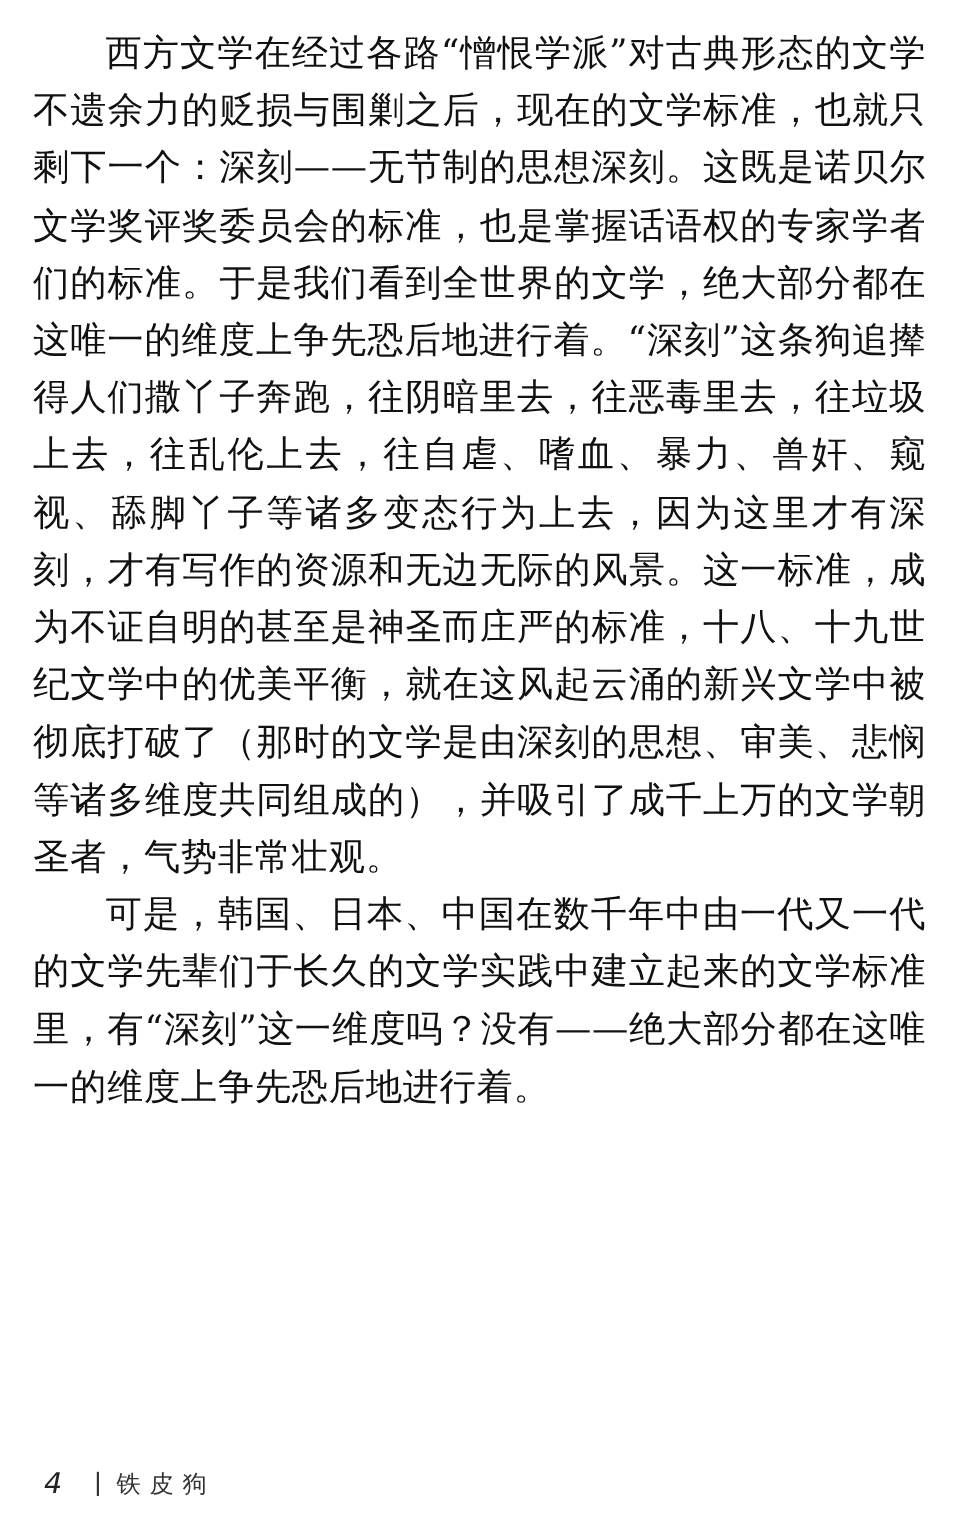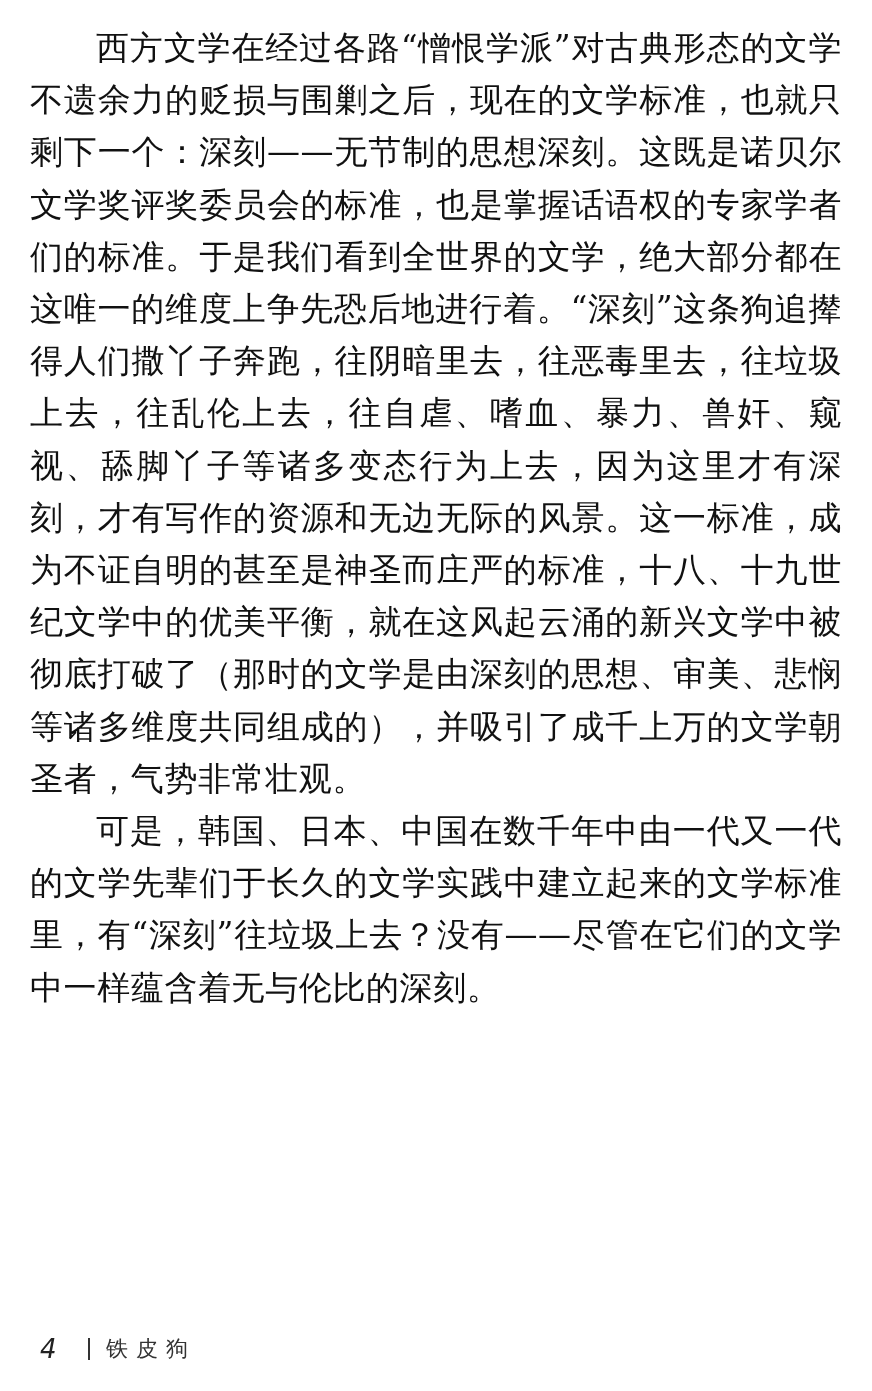--- a/index.html
+++ b/index.html
@@ -12,20 +12,20 @@
             font-family: "DejaVu Sans", "Liberation Sans", sans-serif; }
   .page-num { font-size: 26px; font-style: italic; color: #222; width: 44px; }
   .divider { width: 2px; height: 22px; background: #333; margin: 0 16px 0 4px; }
   .book-title { font-size: 22px; letter-spacing: 8px; color: #333; }
 </style>
 </head>
 <body>
 
 <div class="page-body">
   <p class="para">西方文学在经过各路“憎恨学派”对古典形态的文学不遗余力的贬损与围剿之后，现在的文学标准，也就只剩下一个：深刻——无节制的思想深刻。这既是诺贝尔文学奖评奖委员会的标准，也是掌握话语权的专家学者们的标准。于是我们看到全世界的文学，绝大部分都在这唯一的维度上争先恐后地进行着。“深刻”这条狗追撵得人们撒丫子奔跑，往阴暗里去，往恶毒里去，往垃圾上去，往乱伦上去，往自虐、嗜血、暴力、兽奸、窥视、舔脚丫子等诸多变态行为上去，因为这里才有深刻，才有写作的资源和无边无际的风景。这一标准，成为不证自明的甚至是神圣而庄严的标准，十八、十九世纪文学中的优美平衡，就在这风起云涌的新兴文学中被彻底打破了（那时的文学是由深刻的思想、审美、悲悯等诸多维度共同组成的），并吸引了成千上万的文学朝圣者，气势非常壮观。</p>
-  <p class="para">可是，韩国、日本、中国在数千年中由一代又一代的文学先辈们于长久的文学实践中建立起来的文学标准里，有“深刻”往垃圾上去？没有——尽管在它们的文学中一样蕴含着无与伦比的深刻。</p>
+  <p class="para">可是，韩国、日本、中国在数千年中由一代又一代的文学先辈们于长久的文学实践中建立起来的文学标准里，有“深刻”这一维度吗？没有——绝大部分都在这唯一的维度上争先恐后地进行着。</p>
 </div>
 
 <div class="footer">
   <span class="page-num">4</span>
   <span class="divider"></span>
   <span class="book-title">铁皮狗</span>
 </div>
 
 </body></html>

